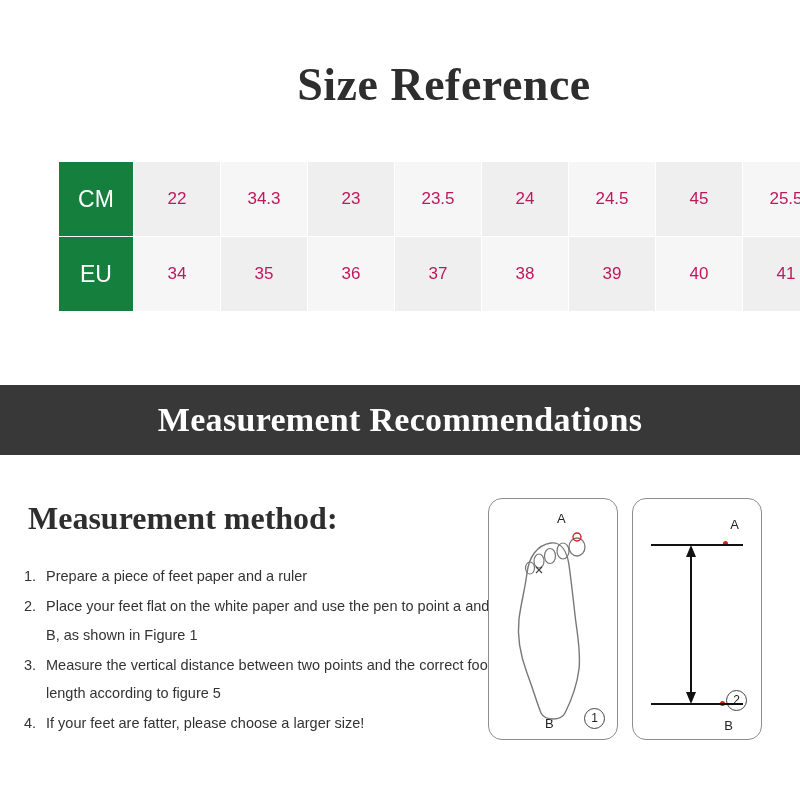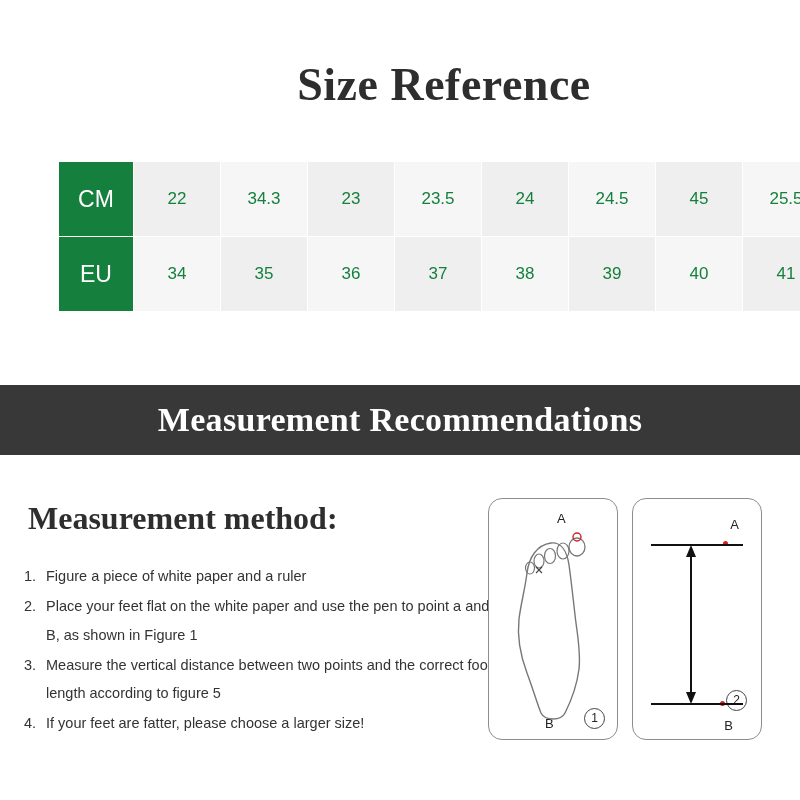--- a/index.html
+++ b/index.html
@@ -38,21 +38,21 @@
     margin: 50px 14px 0 14px;
     border-collapse: collapse;
     width: 772px;
     table-layout: fixed;
   }
   .size-table td {
     height: 72px;
     text-align: center;
     vertical-align: middle;
     font-size: 17px;
-    color: #15803d;
+    color: #be185d;
     border: 1px solid #ffffff;
   }
   .size-table td.rowhead {
     width: 72px;
     background: #15803d;
     color: #ffffff;
     font-size: 23px;
     font-weight: 400;
   }
   .size-table td.cell-a { background: #efefef; }
@@ -205,21 +205,21 @@
     <span class="banner-text">Measurement Recommendations</span>
   </div>
 
   <div class="lower">
 
     <div class="method-title">Measurement method:</div>
 
     <ul class="steps">
       <li>
         <span class="num">1.</span>
-        <span>Figure a piece of white paper and a ruler</span>
+        <span>Prepare a piece of feet paper and a ruler</span>
       </li>
       <li>
         <span class="num">2.</span>
         <span>Place your feet flat on the white paper and use the pen to point a and B, as shown in Figure 1</span>
       </li>
       <li>
         <span class="num">3.</span>
         <span>Measure the vertical distance between two points and the correct foot length according to figure 5</span>
       </li>
       <li>

